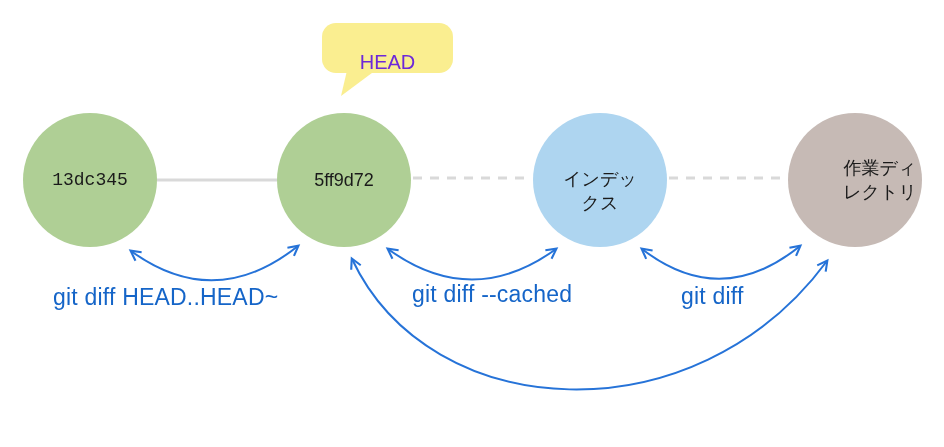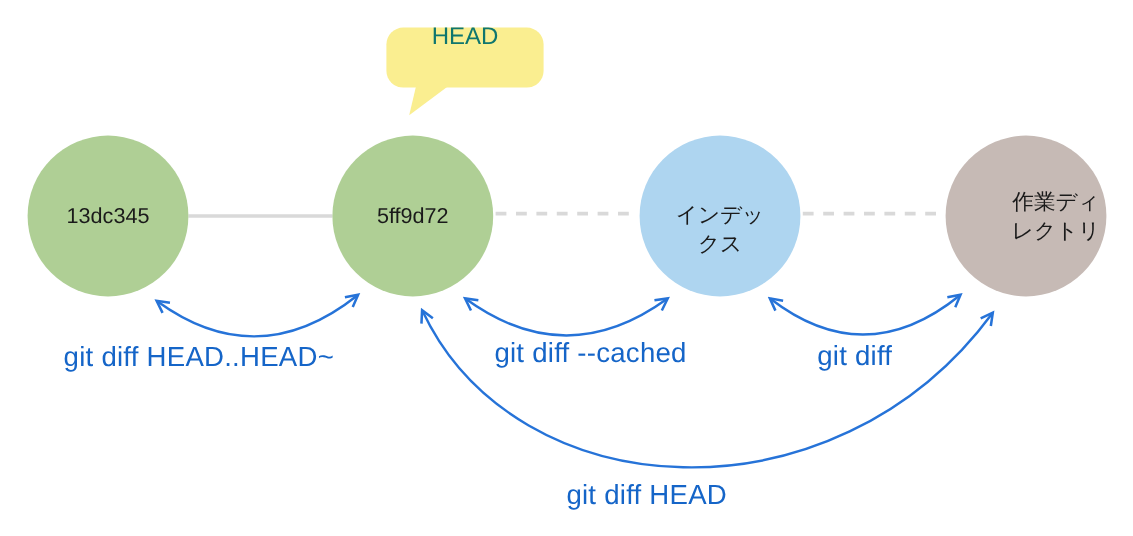--- a/index.html
+++ b/index.html
@@ -21,33 +21,33 @@
     justify-content: center;
     color: #1a1a1a;
     font-size: 18px;
   }
   .node-label .wrap {
     width: 84px;
     text-align: center;
     line-height: 1.35;
     word-break: break-all;
   }
-  .node1 { left: 23px;  top: 113px; }
+  .node1 { left: 23px;  top: 113px; font-family: Liberation Mono, monospace; }
   .node2 { left: 277px; top: 113px; }
   .node3 { left: 533px; top: 124px; }
   .node4 { left: 788px; top: 113px; justify-content: flex-end; }
   .bubble-label {
     position: absolute;
-    left: 322px; top: 6px;
+    left: 322px; top: 37px;
     width: 131px; height: 50px;
     display: flex;
     align-items: center;
     justify-content: center;
     font-size: 20px;
-    color: #0f766e;
+    color: #6d28d9;
   }
   .cmd {
     position: absolute;
     font-size: 23px;
     font-weight: normal;
     color: #1565C8;
     white-space: nowrap;
     letter-spacing: 0.2px;
   }
   .cmd1 { left: 53px;  top: 284px; }
@@ -96,15 +96,14 @@
   <div class="node-label node3">
     <div class="wrap">インデックス</div>
   </div>
   <div class="node-label node4">
     <div class="wrap">作業ディレクトリ</div>
   </div>
 
   <div class="cmd cmd1">git diff HEAD..HEAD~</div>
   <div class="cmd cmd3">git diff</div>
   <div class="cmd cmd2">git diff --cached</div>
-  <div class="cmd cmd4">git diff HEAD</div>
 
 </div>
 
 </body></html>

